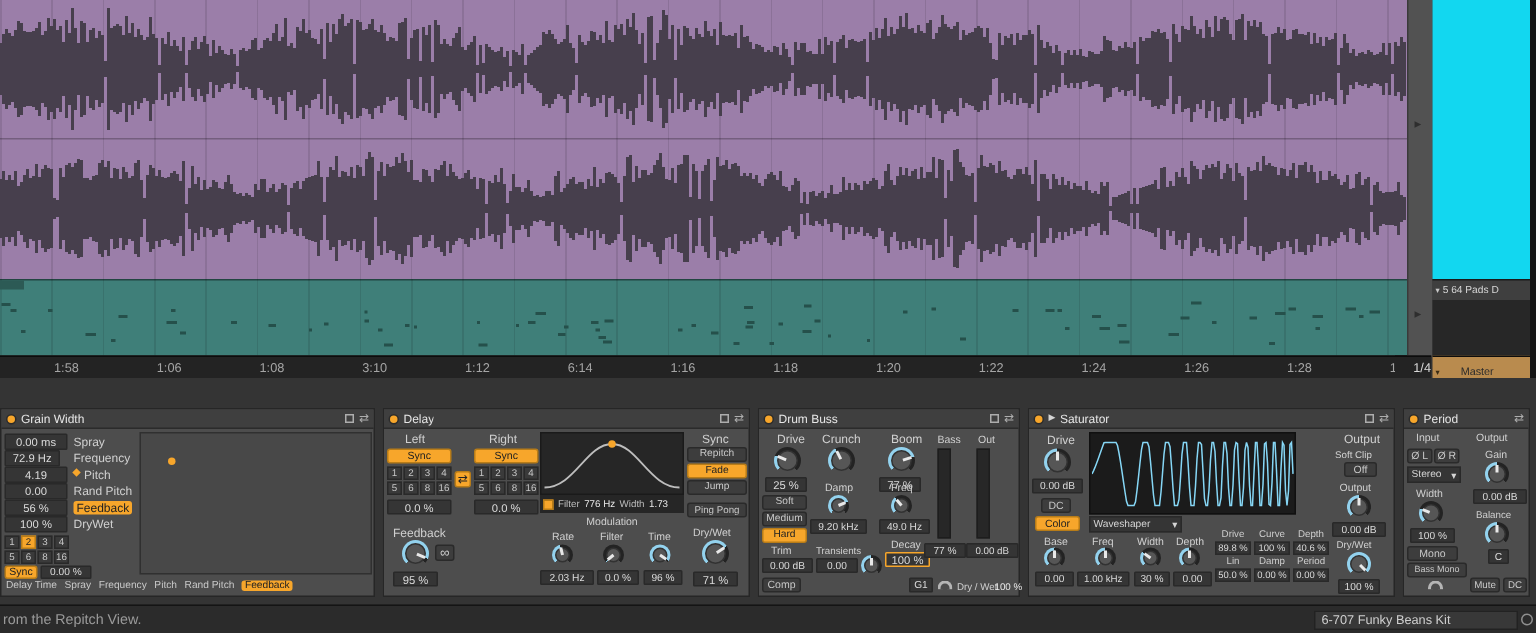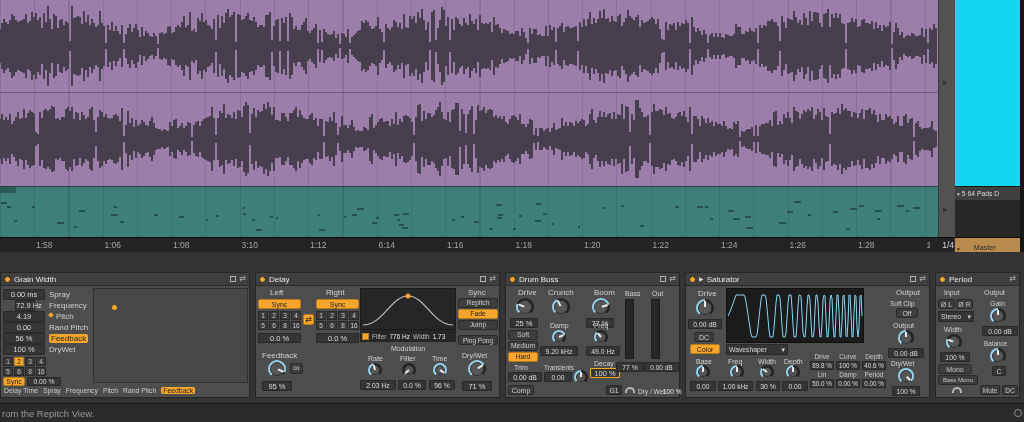--- a/index.html
+++ b/index.html
@@ -215,21 +215,21 @@
       <div class="dtitle">
         <span class="pw"></span>
         <span class="dname">Grain Width</span>
         <span class="dicons">
           <span class="sicon"></span>
           <span class="swap">⇄</span>
         </span>
       </div>
       <div class="val" style="left:2px;top:16px;width:42px">0.00 ms</div>
       <div class="lbl" style="left:48px;top:17px">Spray</div>
-      <div class="val" style="left:14px;top:27px;width:20px">72.9 Hz</div>
+      <div class="val" style="left:2px;top:27px;width:37px">72.9 Hz</div>
       <div class="lbl" style="left:48px;top:28px">Frequency</div>
       <div class="val" style="left:2px;top:38px;width:42px">4.19</div>
       <span class="abs" style="left:48px;top:40px;width:4px;height:4px;background:#f7a62b;transform:rotate(45deg)"></span>
       <div class="lbl" style="left:55px;top:39px">Pitch</div>
       <div class="val" style="left:2px;top:49px;width:42px">0.00</div>
       <div class="lbl" style="left:48px;top:50px">Rand Pitch</div>
       <div class="val" style="left:2px;top:60px;width:42px">56 %</div>
       <div class="lbl hl" style="left:48px;top:61px">Feedback</div>
       <div class="val" style="left:2px;top:71px;width:42px">100 %</div>
       <div class="lbl" style="left:48px;top:72px">DryWet</div>
@@ -548,15 +548,16 @@
           <i></i>
         </div>
       <div class="val" style="left:56px;top:93px;width:14px;height:10px;font-size:6.8px">C</div>
       <div class="btn" style="left:44px;top:112px;width:20px;height:10px;font-size:6.5px">Mute</div>
       <div class="btn" style="left:66px;top:112px;width:16px;height:10px;font-size:6.5px">DC</div>
     </div>
   </div>
 
   <div id="statusbar">
     <span id="status-msg">rom the Repitch View.</span>
+    <div id="status-box">6-707 Funky Beans Kit</div>
     <span id="status-icon"></span>
   </div>
 </div>
 
 </body></html>

